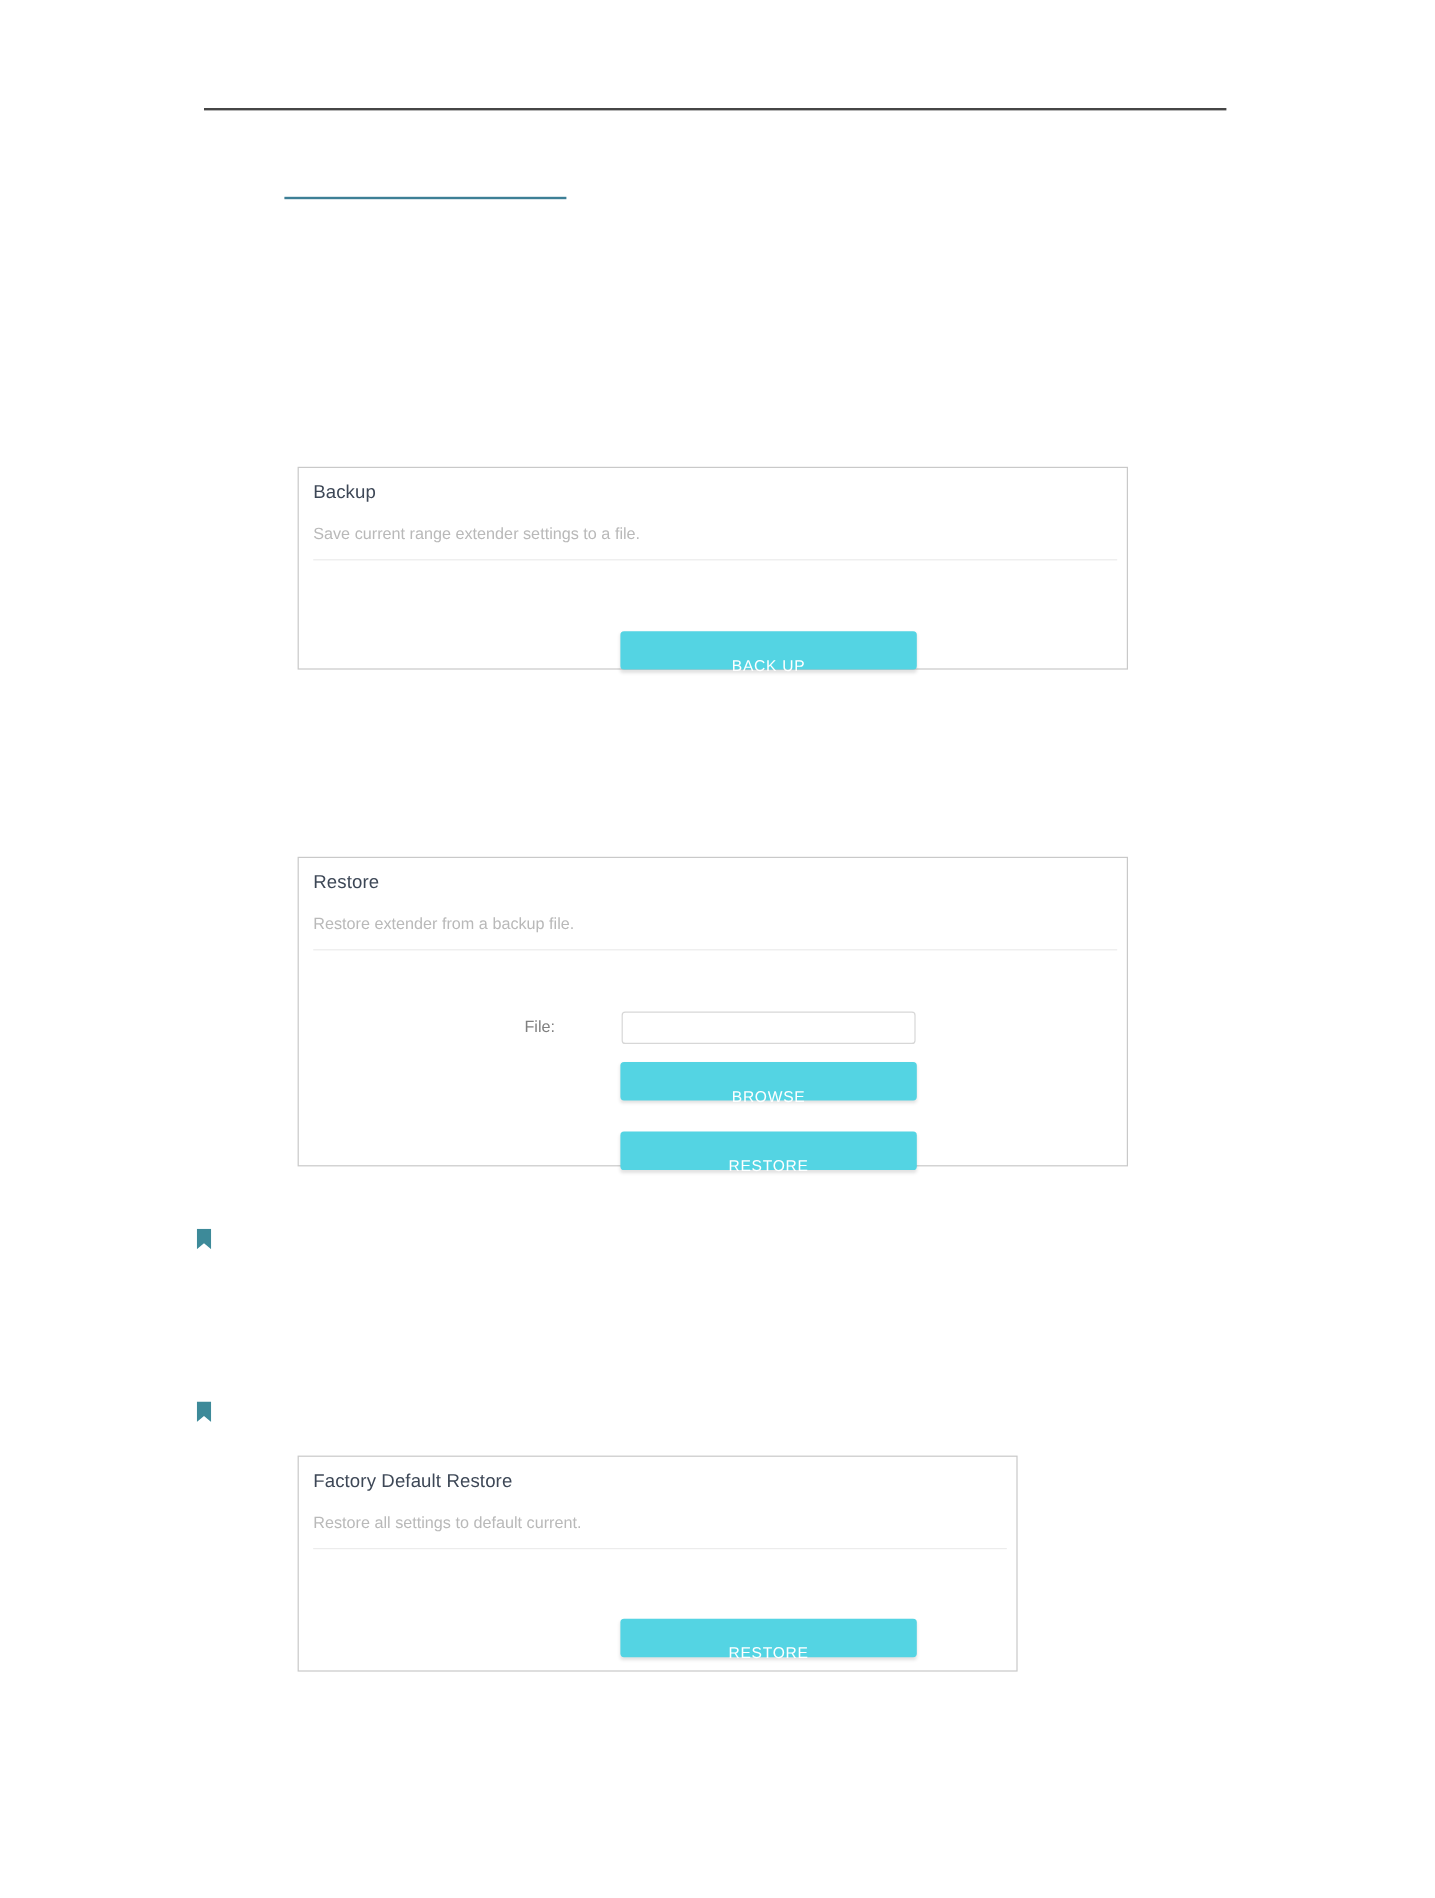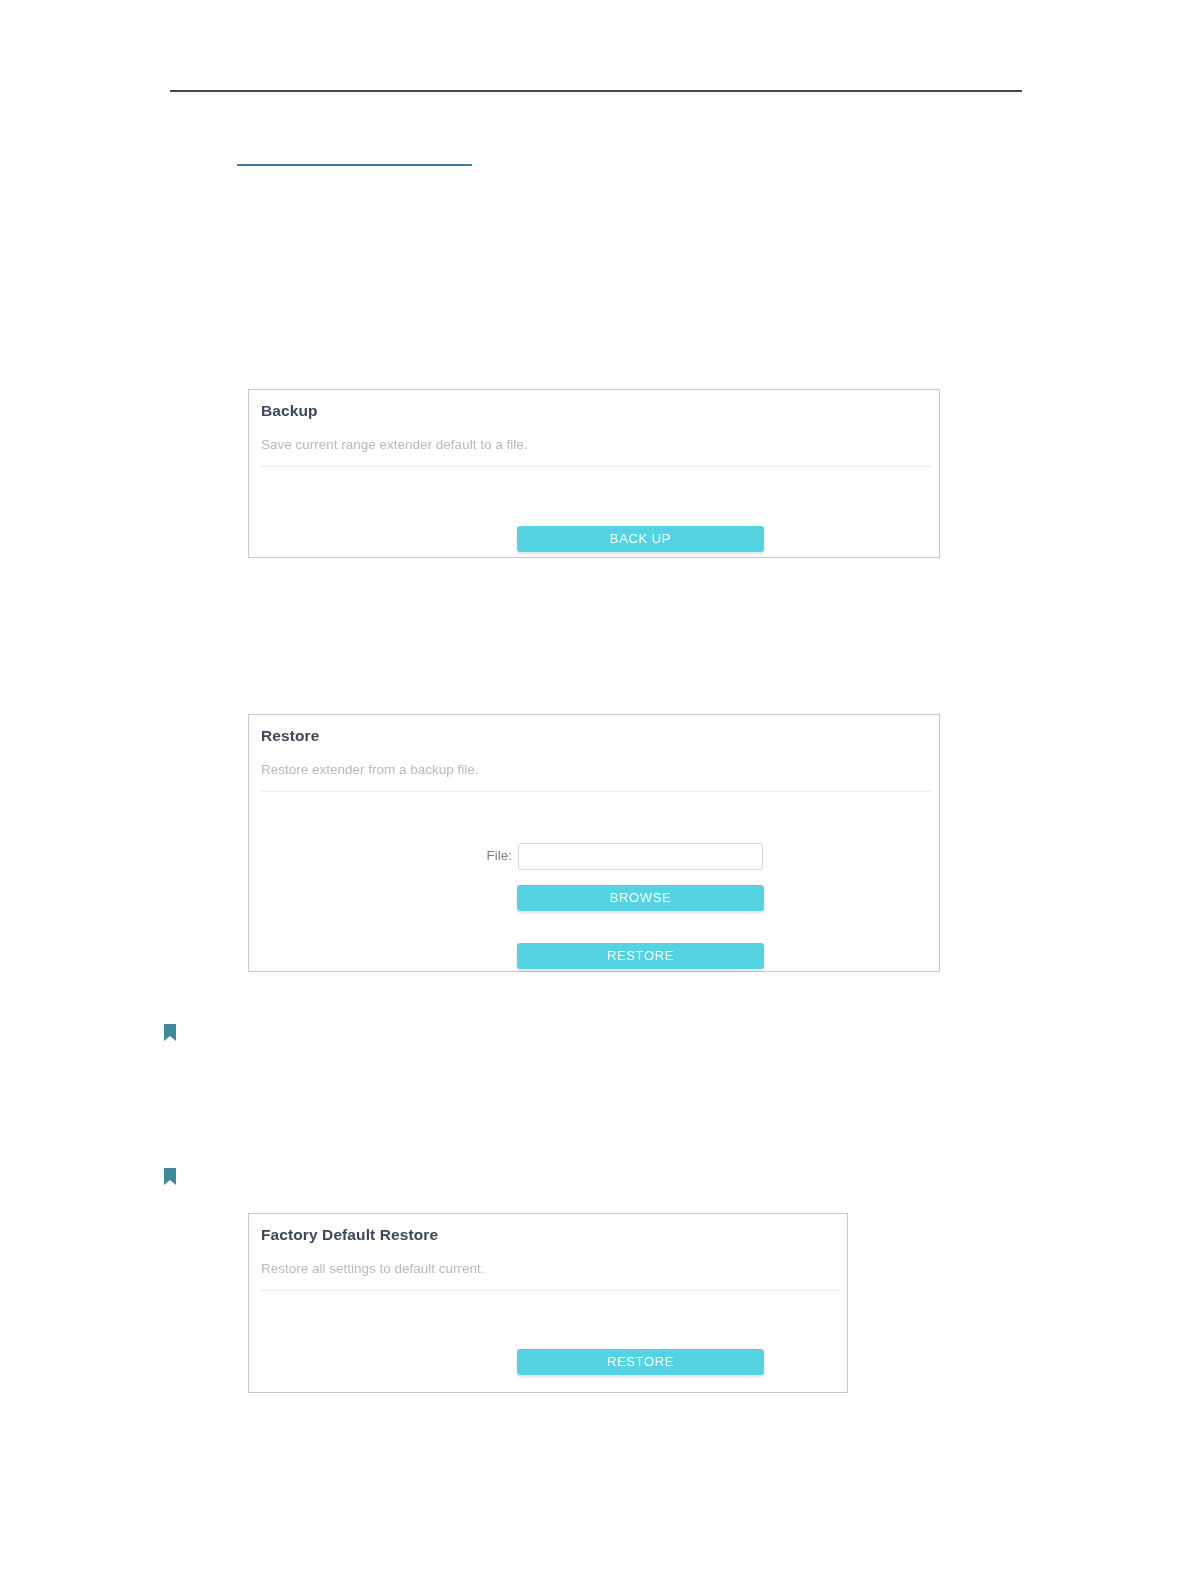--- a/index.html
+++ b/index.html
@@ -59,21 +59,21 @@
     position: absolute;
     box-sizing: border-box;
     background: #ffffff;
     border: 1px solid #c9c9c9;
   }
   .panel-title {
     position: absolute;
     left: 12px;
     top: 12px;
     font-size: 15.5px;
-    font-weight: bold;
+    font-weight: normal;
     color: #3d4756;
     letter-spacing: .1px;
     white-space: nowrap;
   }
   .panel-subtitle {
     position: absolute;
     left: 12px;
     top: 47px;
     font-size: 13.5px;
     color: #b9b9b9;
@@ -105,30 +105,30 @@
     text-align: center;
     background: #54d4e3;
     color: #ffffff;
     font-size: 13px;
     letter-spacing: .6px;
     border: none;
     border-radius: 3px;
     box-shadow: 0 2px 3px rgba(0,0,0,0.12);
     cursor: pointer;
     font-family: "Liberation Sans", sans-serif;
-    padding: 0;
+    padding: 16px;
     white-space: nowrap;
   }
 
   
   .field-label {
     position: absolute;
     font-size: 13.5px;
     color: #808080;
-    text-align: right;
+    text-align: left;
     white-space: nowrap;
   }
   .field-input {
     position: absolute;
     box-sizing: border-box;
     height: 27px;
     border: 1px solid #d7d7d7;
     border-radius: 3px;
     background: #fff;
     font-size: 13px;
@@ -156,21 +156,21 @@
 
 <div class="page">
 
   <div class="header-rule"></div>
 
   <div class="section-heading-text"></div>
   <div class="section-underline"></div>
 
   <div class="panel" id="panel-backup">
     <div class="panel-title">Backup</div>
-    <div class="panel-subtitle">Save current range extender default to a file.</div>
+    <div class="panel-subtitle">Save current range extender settings to a file.</div>
     <div class="panel-divider"></div>
     <button class="btn" style="left:268px; top:136px; width:247px;">BACK UP</button>
   </div>
 
   <div class="panel" id="panel-restore">
     <div class="panel-title">Restore</div>
     <div class="panel-subtitle">Restore extender from a backup file.</div>
     <div class="panel-divider"></div>
 
     <div class="field-label" style="left:188px; top:133px; width:75px;">File:</div>

